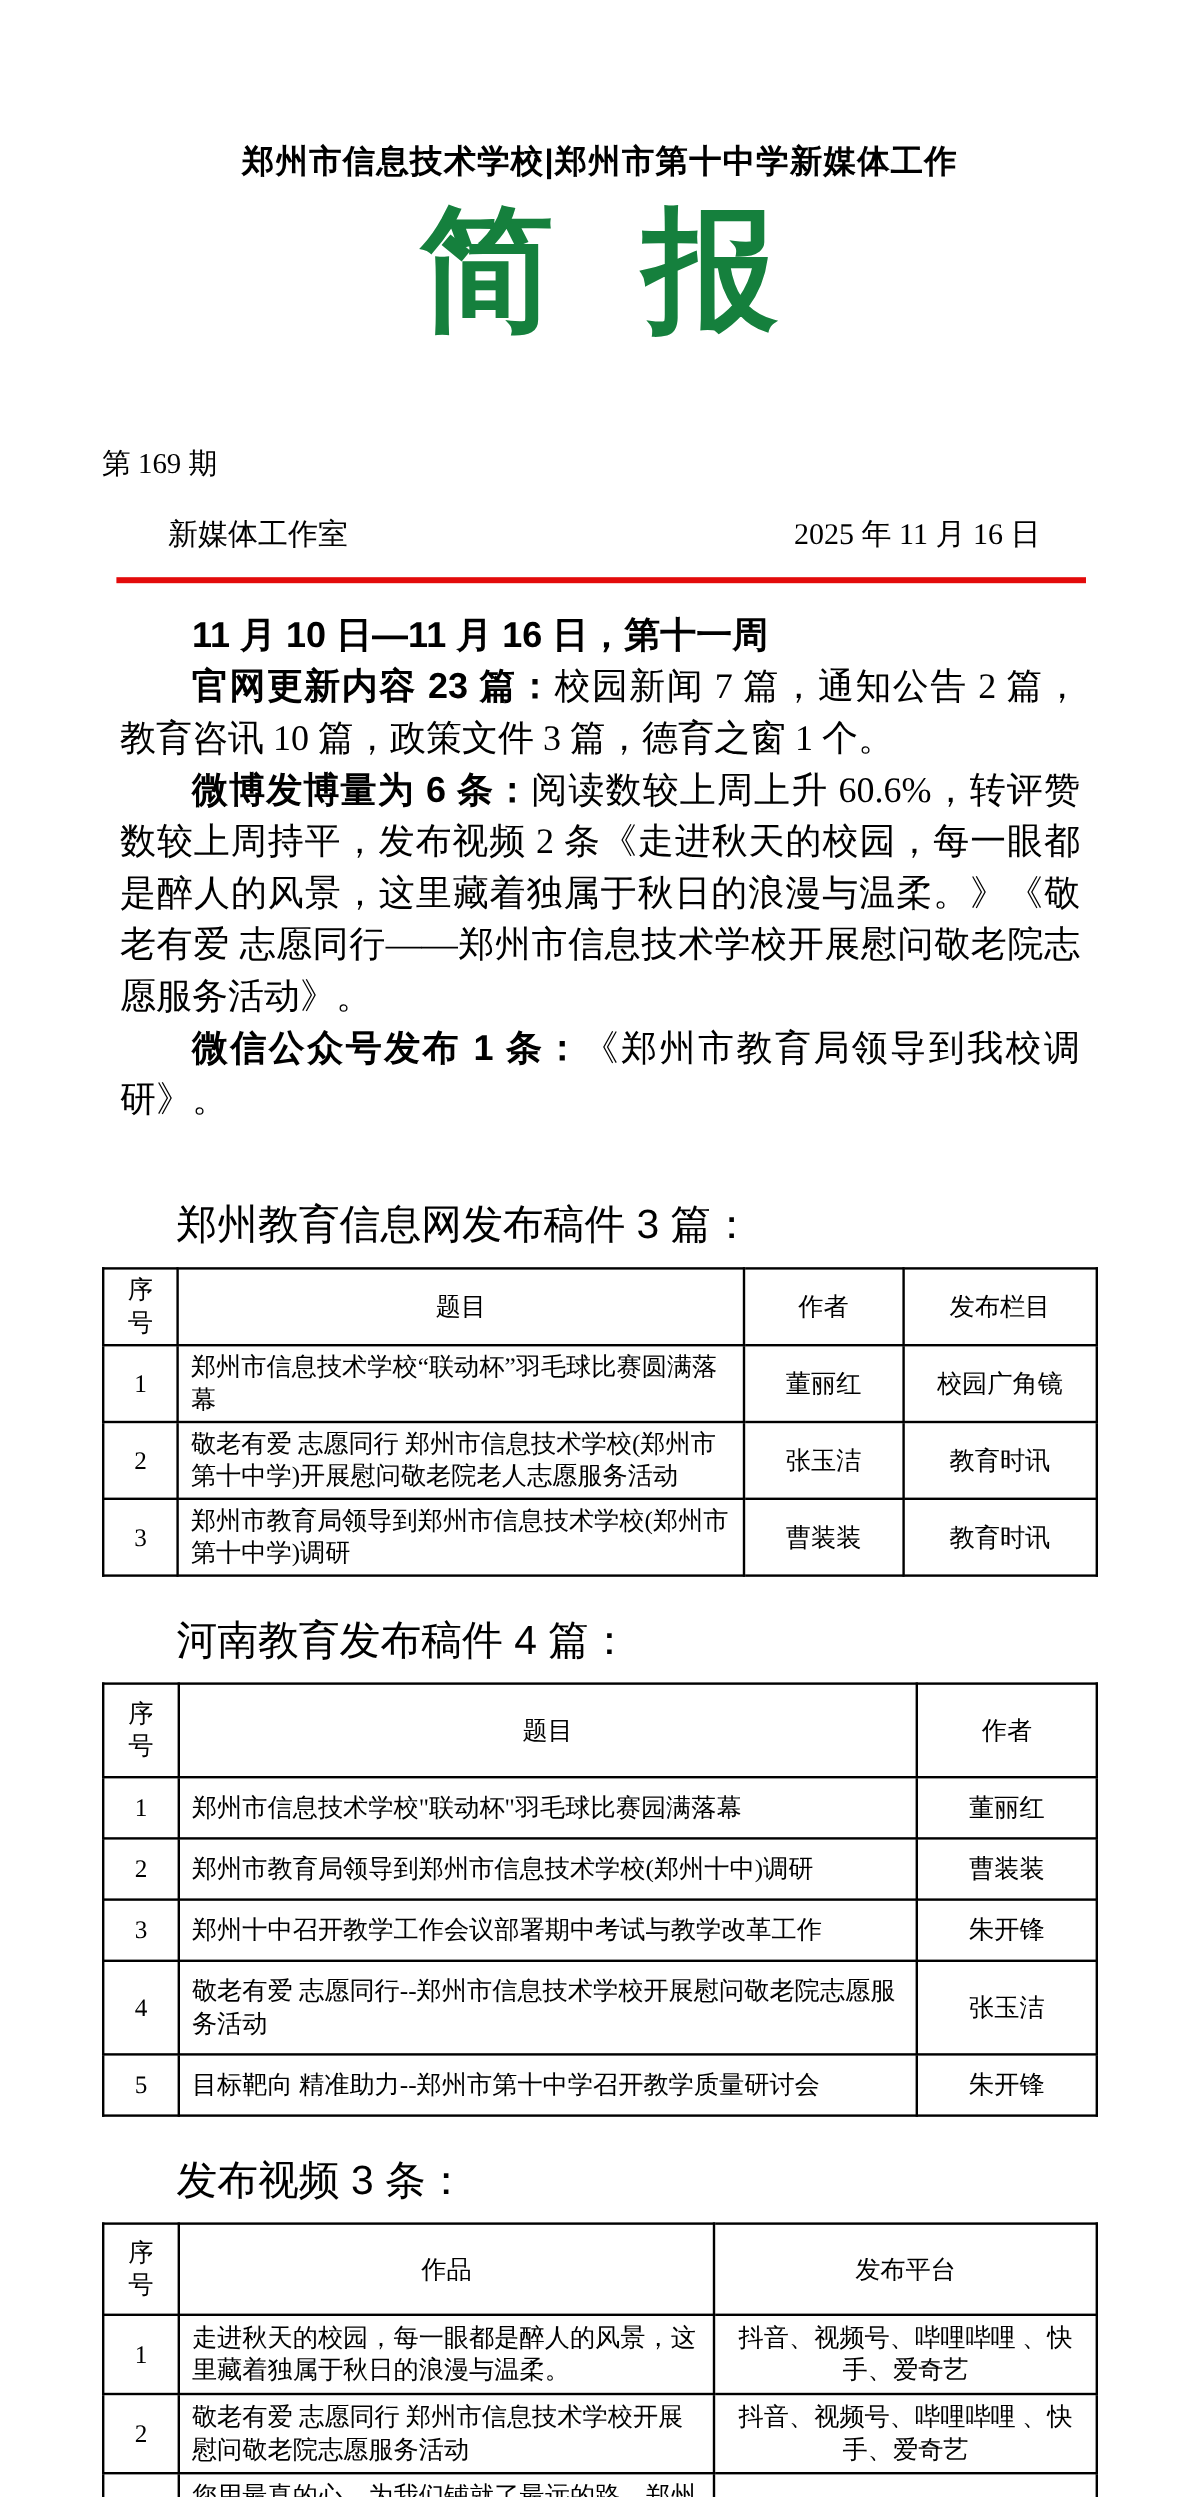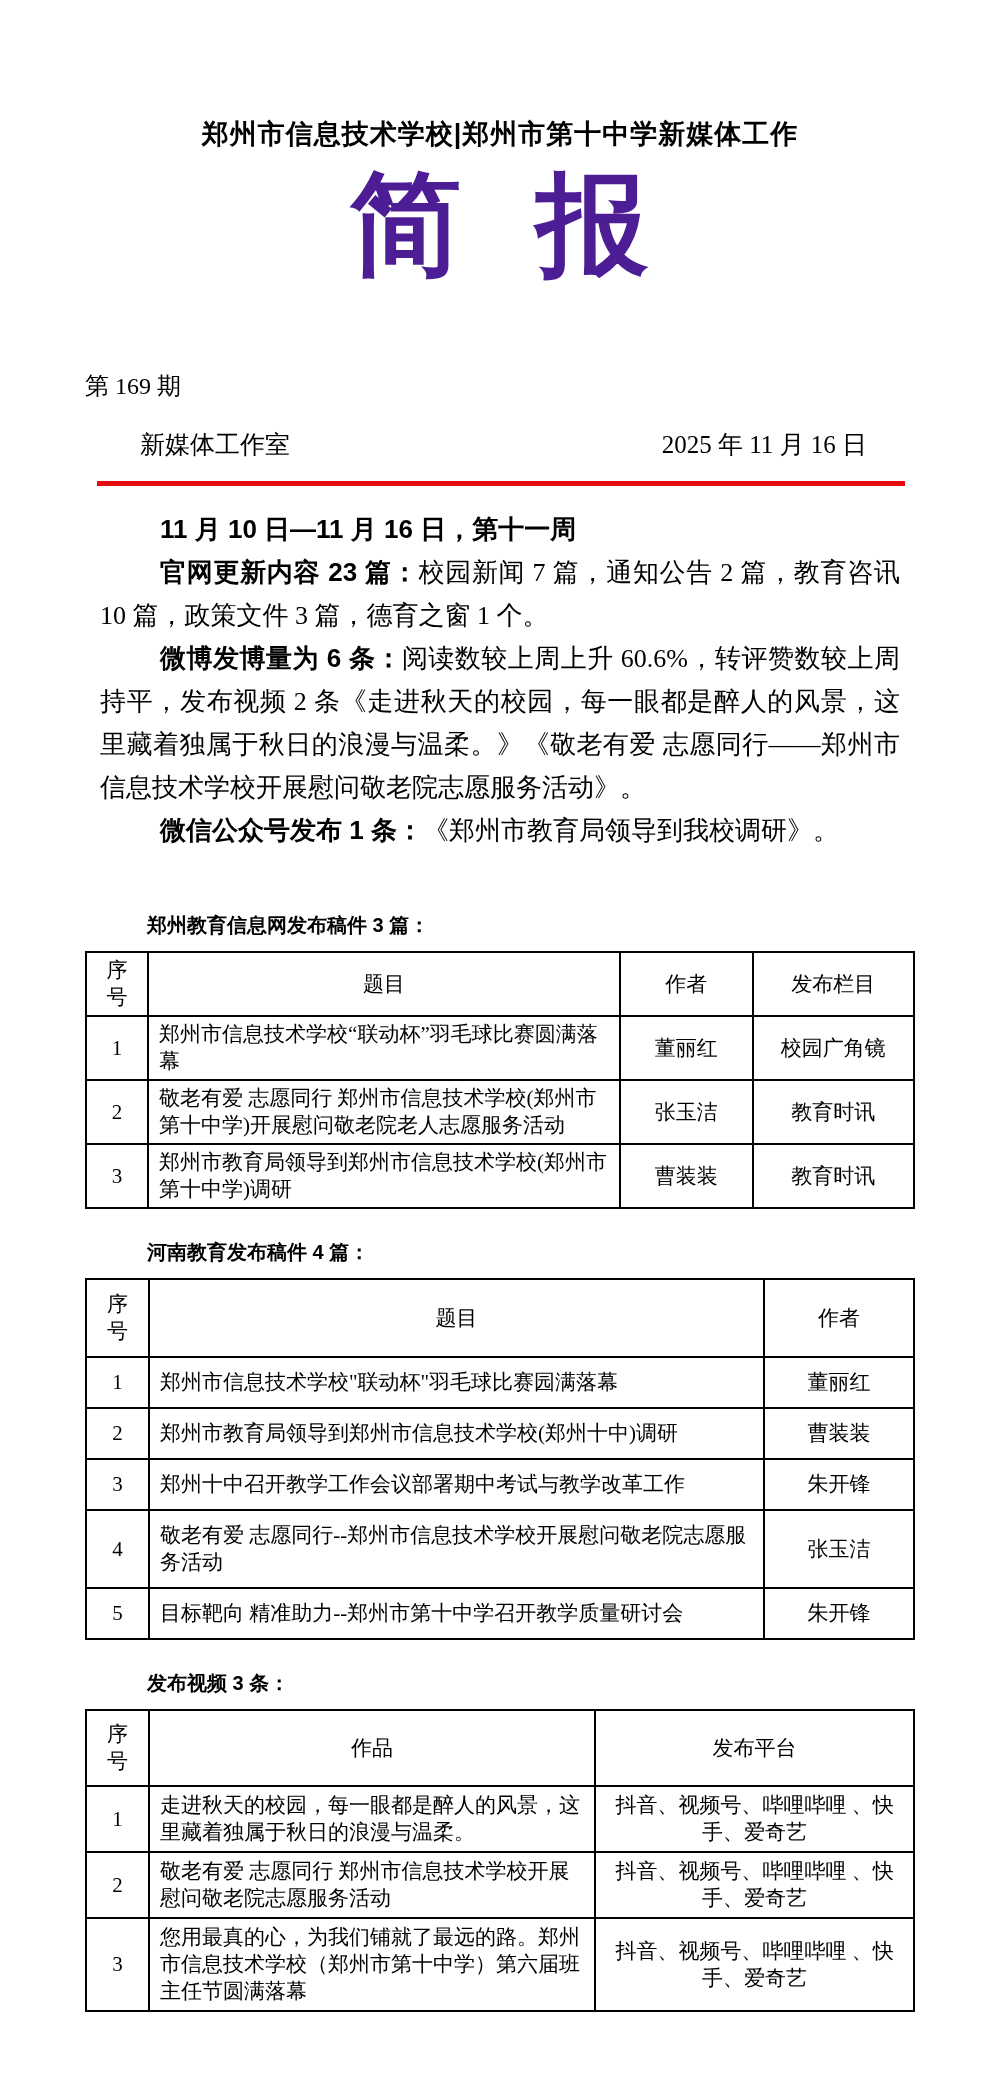--- a/index.html
+++ b/index.html
@@ -18,21 +18,21 @@
     padding-top:116px;
     text-align:center;
     font-family:"Liberation Sans", sans-serif;
     font-weight:bold;
     font-size:27px;
     letter-spacing:1px;
   }
   .report-title {
     margin-top:6px;
     text-align:center;
-    color:#4c1d95;
+    color:#15803d;
     font-family:"Liberation Sans", sans-serif;
     font-weight:bold;
     font-size:112px;
     line-height:1.2;
     word-spacing:0.35em;
     letter-spacing:2px;
   }
   .issue {
     margin-top:78px;
     font-size:24px;
@@ -45,33 +45,33 @@
     padding:0 48px 0 55px;
     font-size:25px;
   }
   .divider {
     height:5px;
     background:#e30b0b;
     margin:20px 10px 0 12px;
   }
   .body-text {
     margin:22px 15px 0 15px;
-    font-size:26px;
+    font-size:30px;
     line-height:43px;
     text-align:justify;
   }
   .body-text p { margin:0; text-indent:60px; }
   .lead {
     font-family:"Liberation Sans", sans-serif;
     font-weight:bold;
   }
   .section-heading {
     font-family:"Liberation Sans", sans-serif;
-    font-weight:bold;
-    font-size:20px;
+    font-weight:normal;
+    font-size:34px;
     margin:30px 0 12px 62px;
   }
   .section-heading.first { margin-top:60px; }
   table {
     width:100%;
     border-collapse:collapse;
     table-layout:fixed;
     font-size:21px;
   }
   th, td {

